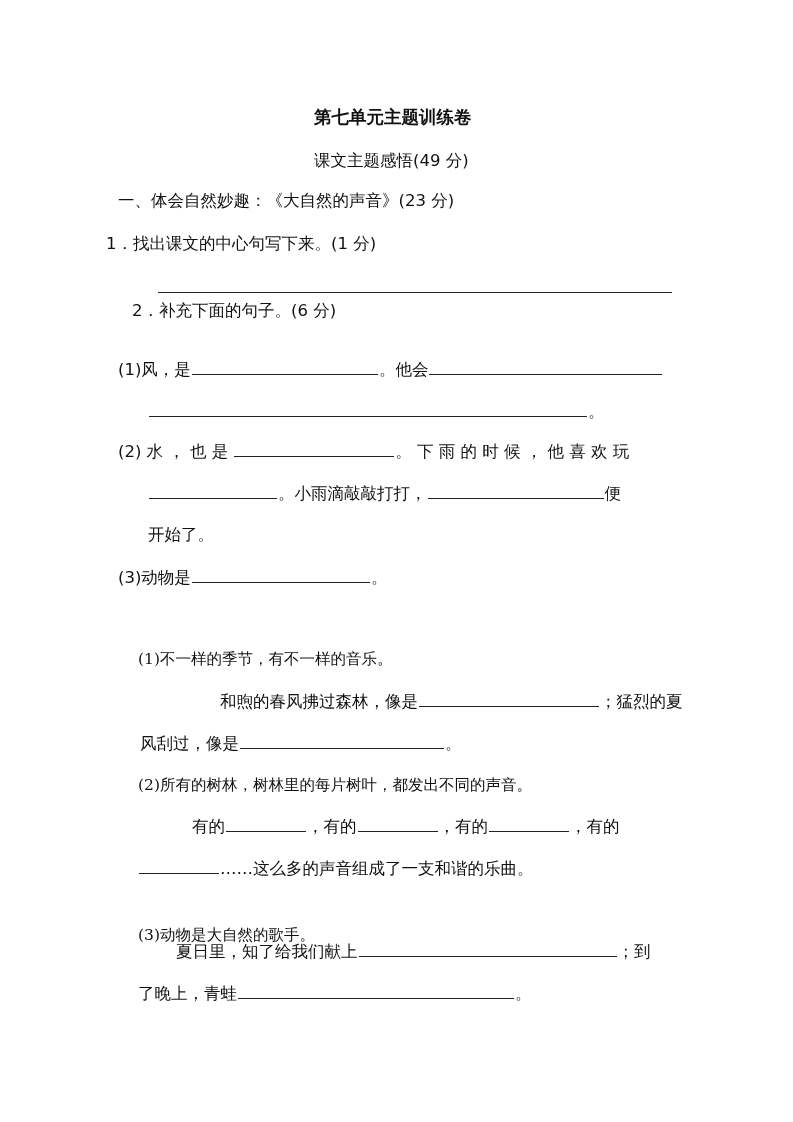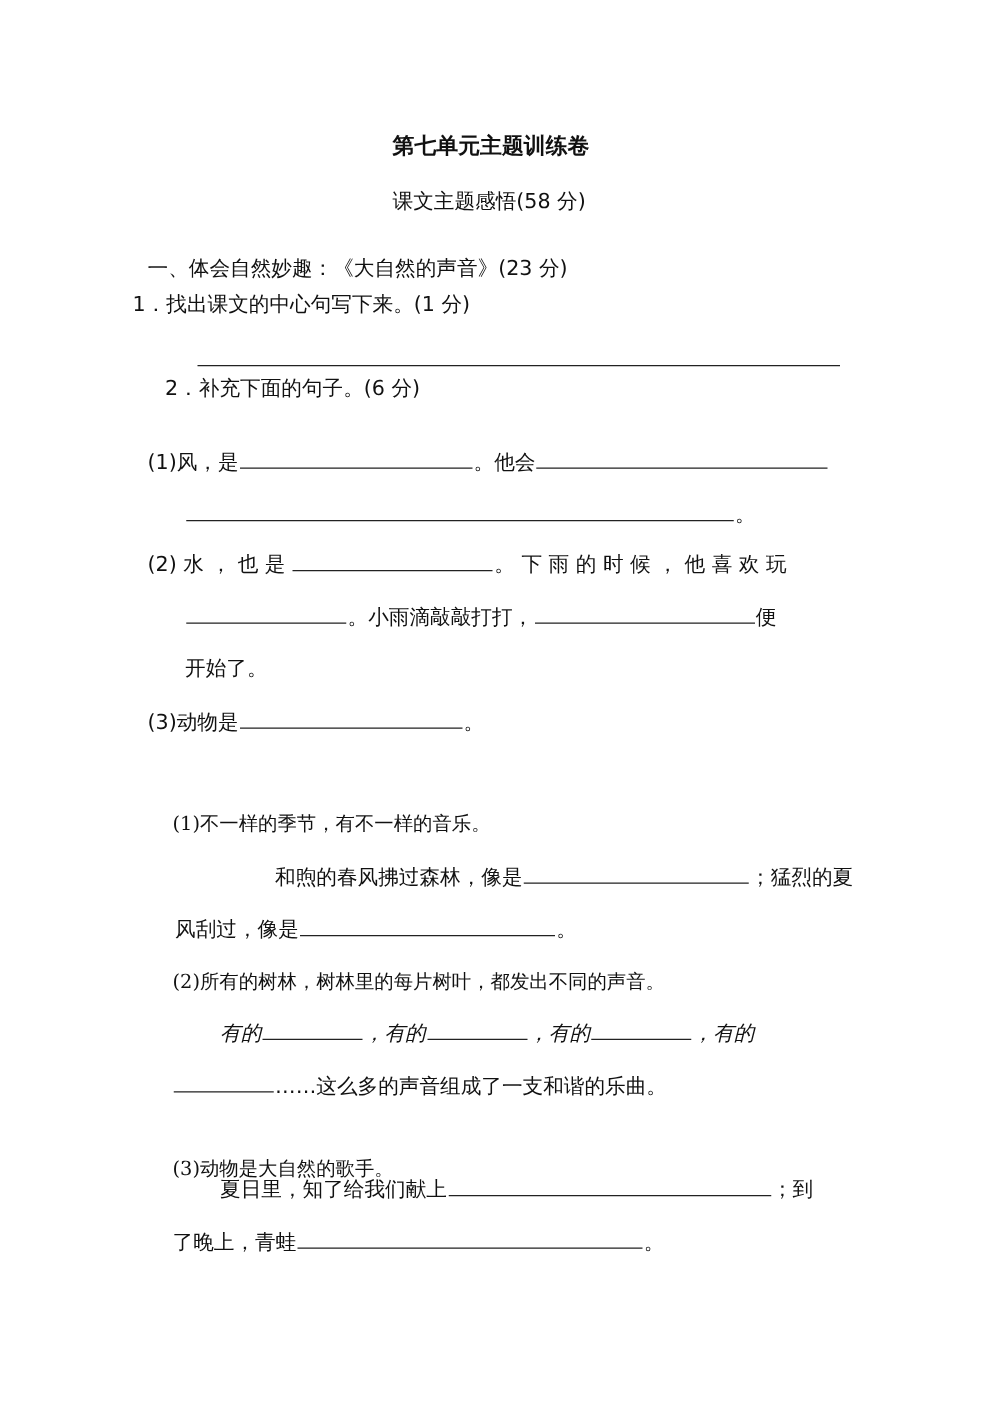--- a/index.html
+++ b/index.html
@@ -49,23 +49,23 @@
       height: 0;
       border-bottom: 1px solid #222222;
     }
   </style>
 </head>
 <body>
 
 <div class="page">
 
   <div class="line title" style="left:314px; top:106px;">第七单元主题训练卷</div>
-  <div class="line" style="left:314px; top:150px;">课文主题感悟(58 分)</div>
+  <div class="line" style="left:314px; top:150px;">课文主题感悟(49 分)</div>
 
-  <div class="line" style="left:118px; top:204px;">一、体会自然妙趣：《大自然的声音》(23 分)</div>
+  <div class="line" style="left:118px; top:190px;">一、体会自然妙趣：《大自然的声音》(23 分)</div>
 
   <div class="line" style="left:106px; top:233px;text-align:center;">
     <span>1．</span><span>找出课文的中心句写下来。(1 分)</span>
   </div>
   <div class="rule" style="left:158px; width:514px; top:292px;"></div>
 
   <div class="line" style="left:118px; top:300px;margin-left:14px;">
     <span>2．</span><span>补充下面的句子。(6 分)</span>
   </div>
 
@@ -91,21 +91,21 @@
 
   <div class="line kai" style="left:118px; top:648px;">(1)不一样的季节，有不一样的音乐。</div>
   <div class="line" style="left:176px; top:690px;margin-left:44px;">
     <span>和煦的春风拂过森林，像是</span><span class="blank" style="width:180px;"></span><span>；猛烈的夏</span>
   </div>
   <div class="line" style="left:140px; top:732px;">
     <span>风刮过，像是</span><span class="blank" style="width:204px;"></span><span>。</span>
   </div>
 
   <div class="line kai" style="left:118px; top:774px;">(2)所有的树林，树林里的每片树叶，都发出不同的声音。</div>
-  <div class="line" style="left:176px; top:815px;font-style:italic;">
+  <div class="line" style="left:192px; top:815px;">
     <span>有的</span><span class="blank" style="width:80px;"></span><span>，</span><span>有的</span><span class="blank" style="width:80px;"></span><span>，</span><span>有的</span><span class="blank" style="width:80px;"></span><span>，</span><span>有的</span>
   </div>
   <div class="line" style="left:138px; top:857px;">
     <span class="blank" style="width:80px;"></span><span>……这么多的声音组成了一支和谐的乐曲。</span>
   </div>
 
   <div class="line kai" style="left:118px; top:924px;">(3)动物是大自然的歌手。</div>
   <div class="line" style="left:138px; top:982px;">
     <span>了晚上，青蛙</span><span class="blank" style="width:276px;"></span><span>。</span>
   </div>

